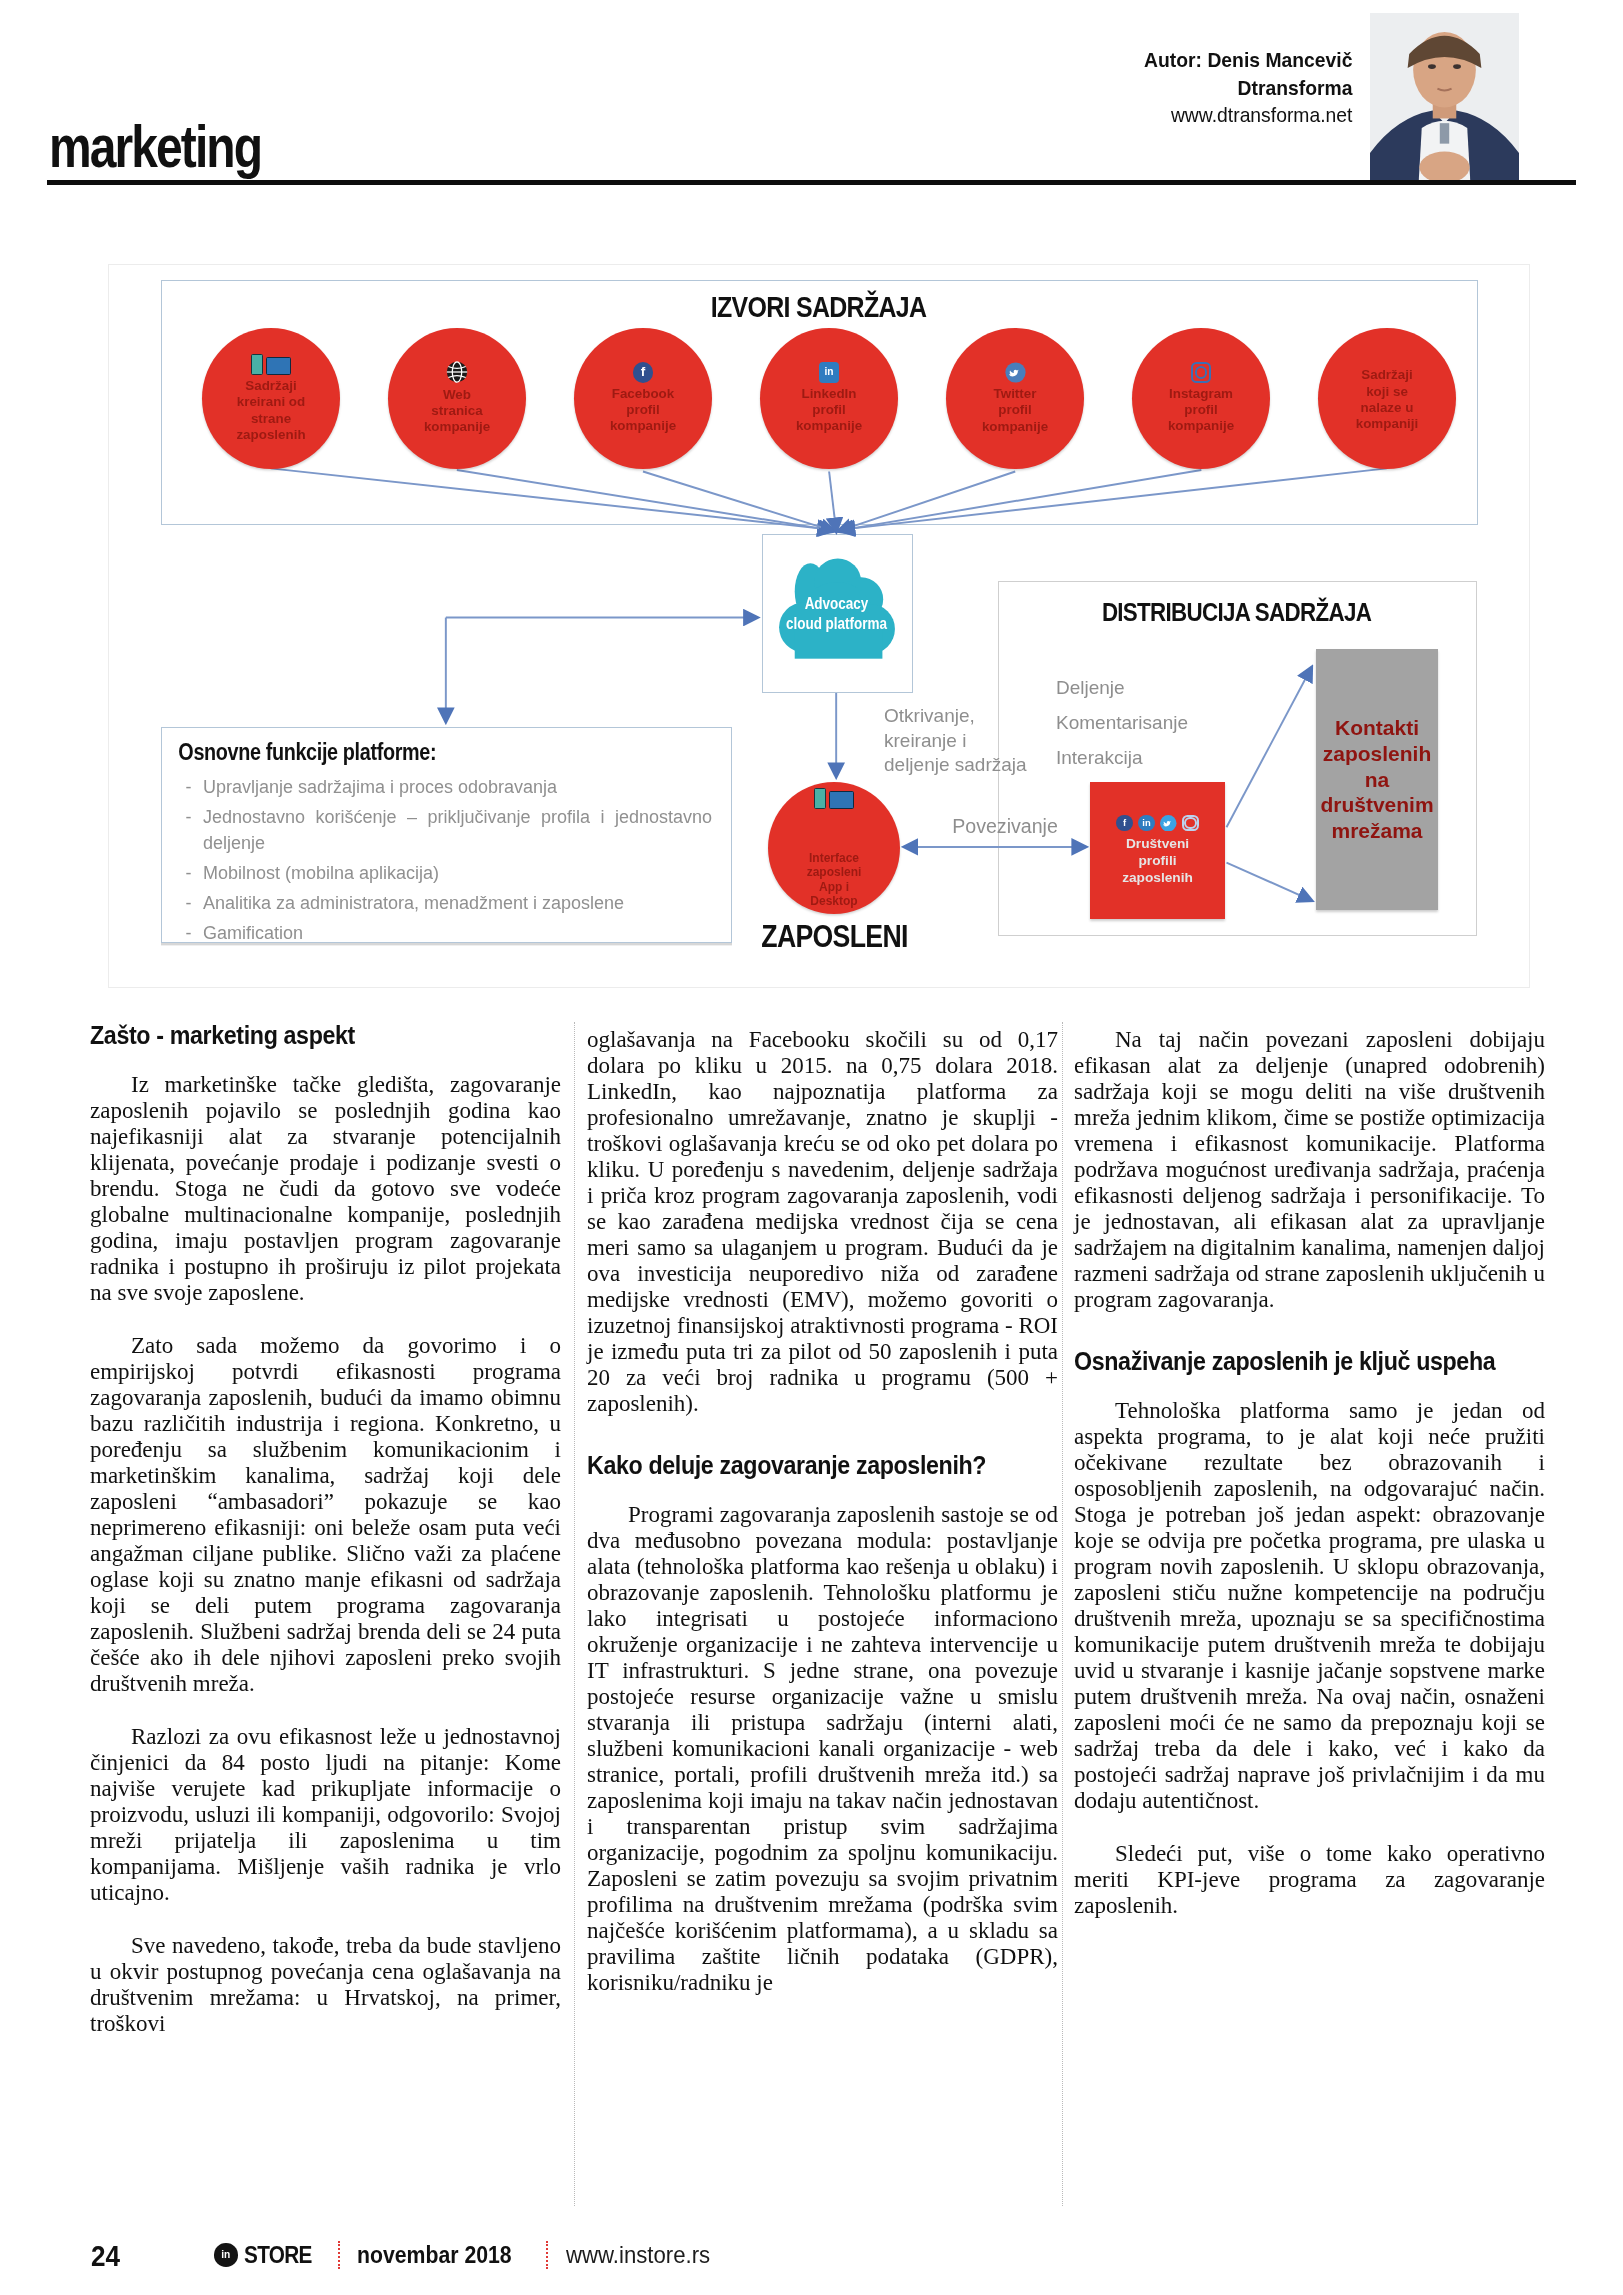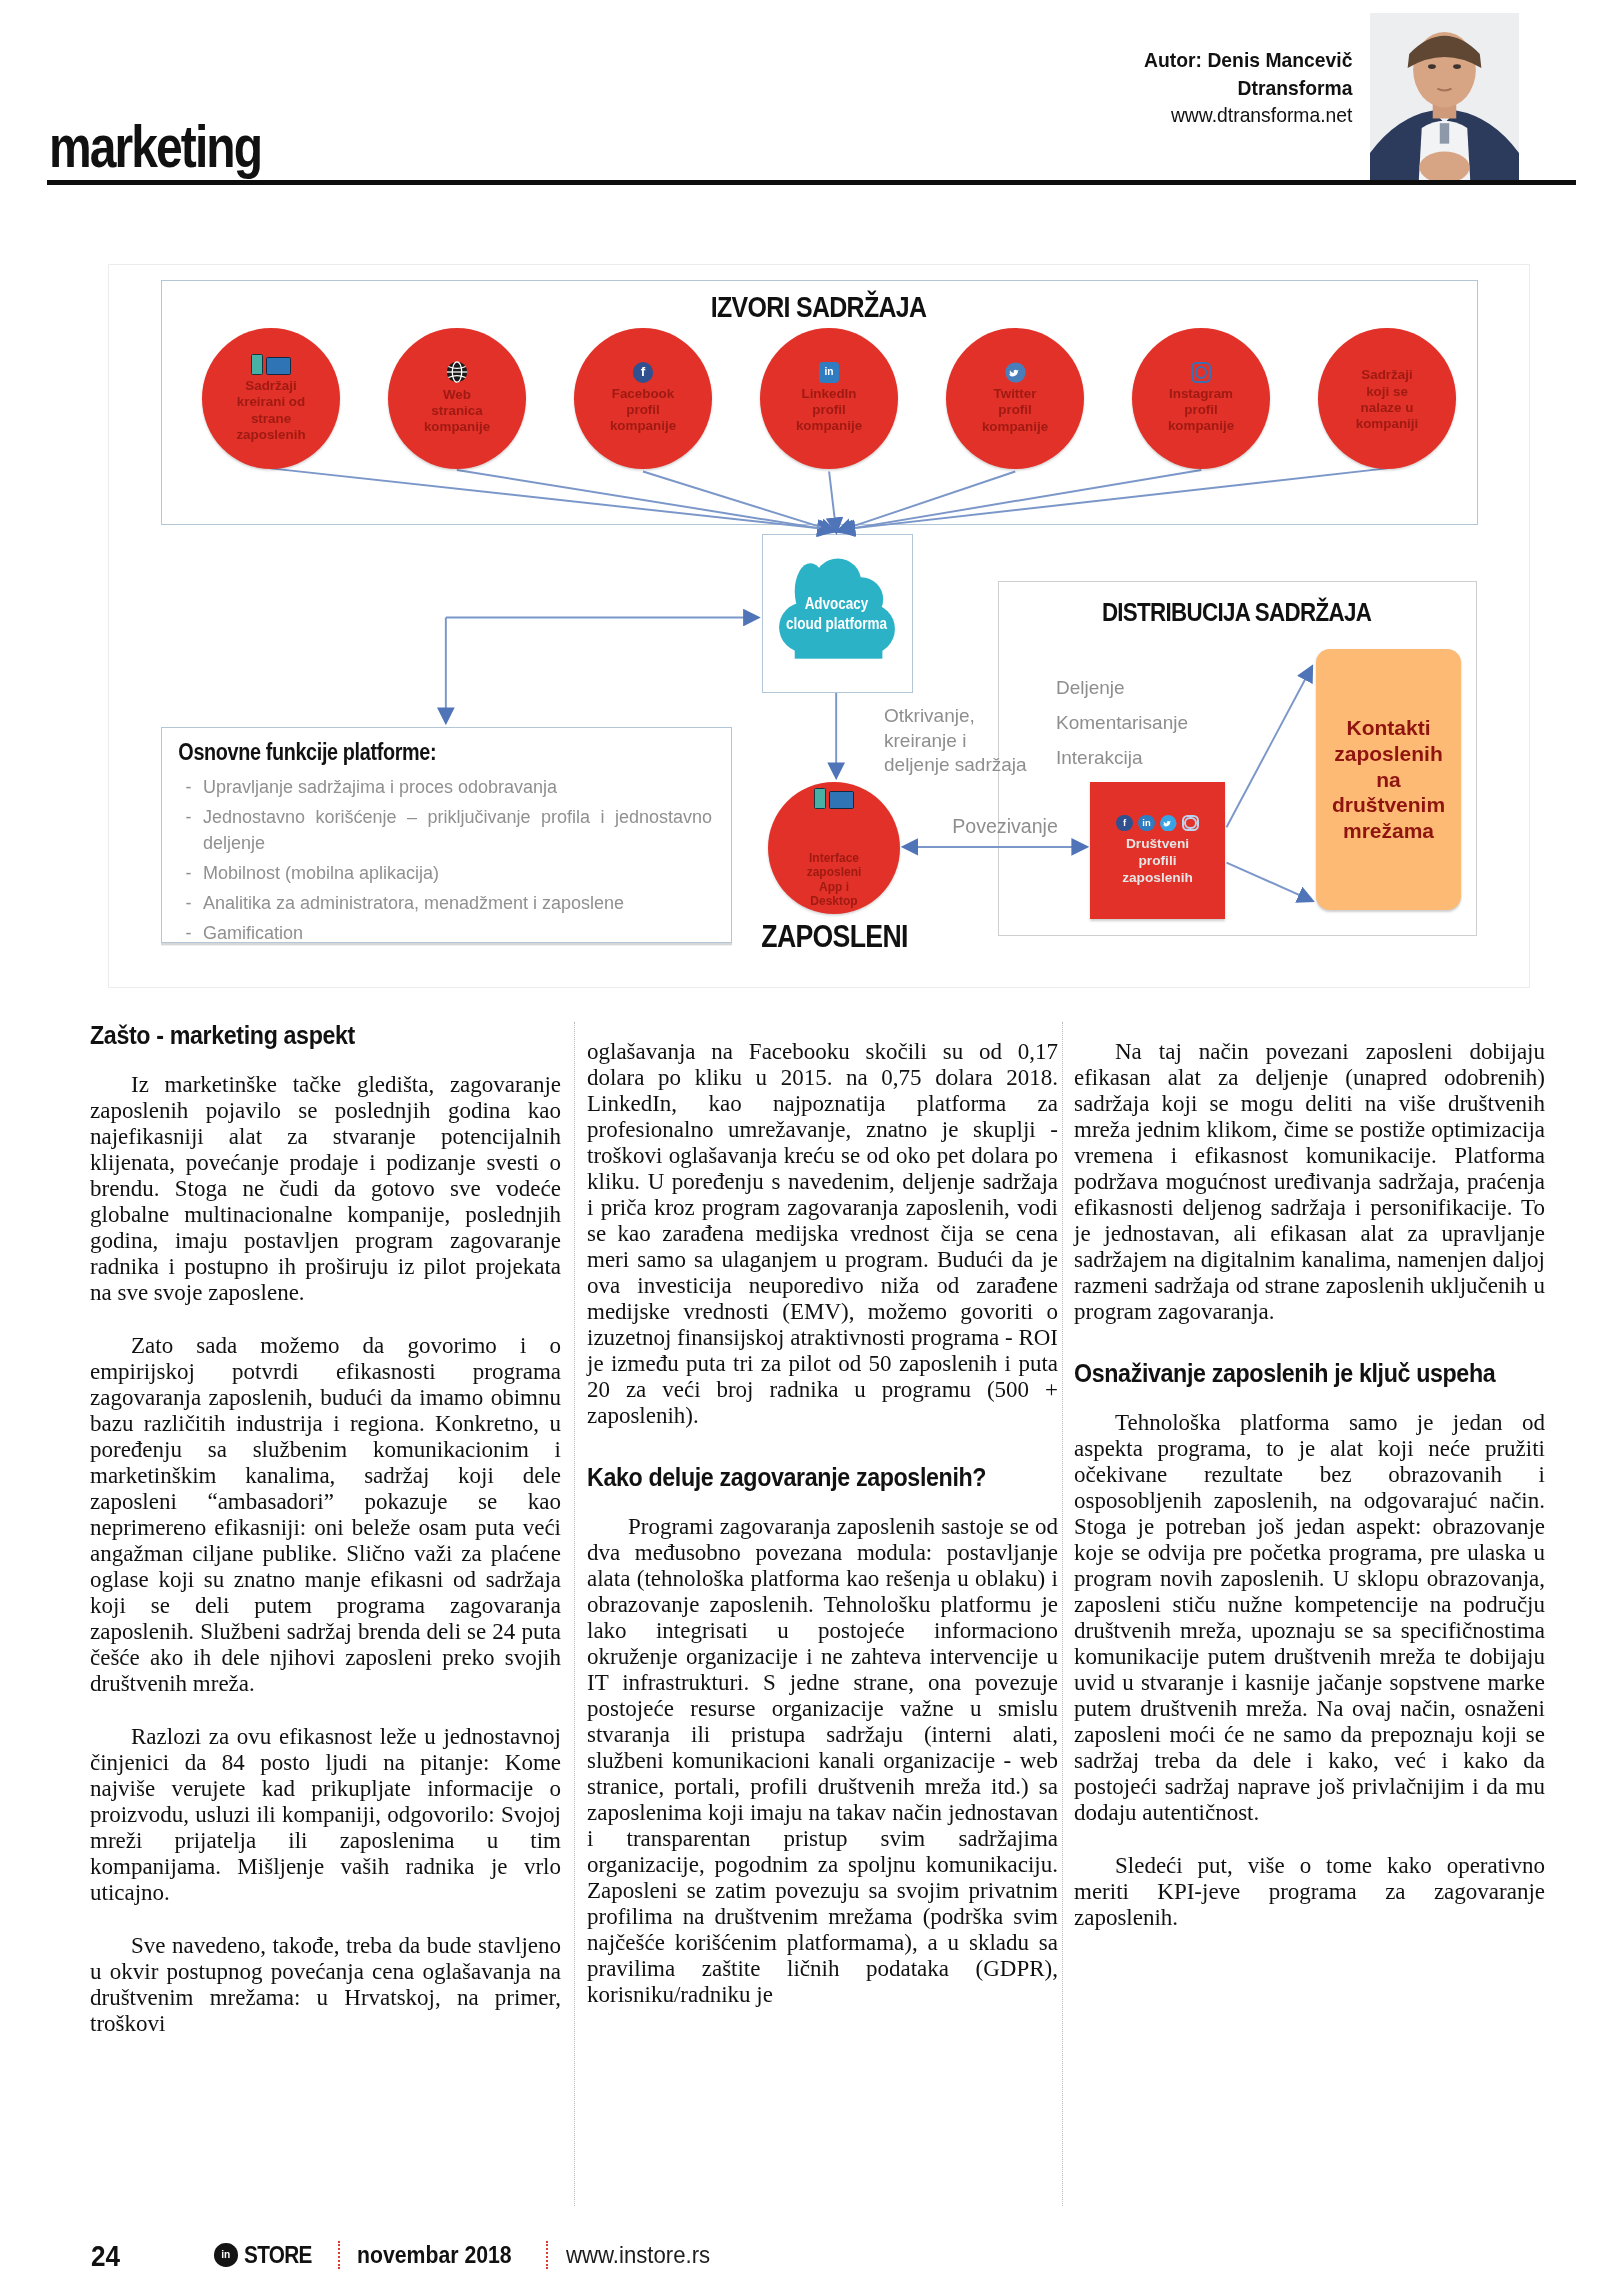--- a/index.html
+++ b/index.html
@@ -42,22 +42,22 @@
   .funcs ul{margin:1.6px 19px 0 23.6px;padding:0;list-style:none;}
   .funcs li{color:#909090;font-size:18px;line-height:1.45;margin:0 0 3.9px 0;text-align:justify;
             padding-left:17.3px;position:relative;}
   .funcs li::before{content:"-";position:absolute;left:0;}
   .iface{left:674px;top:540px;width:132px;height:132px;gap:40px;}
   .iface-lbl{color:#9e1a12;font-weight:700;font-size:12px;line-height:1.2;margin-top:2.4px;}
   .zaposleni{left:650px;top:677px;width:181px;text-align:center;font-size:31px;font-weight:700;
              letter-spacing:-0.8px;}
   .povez{left:844px;top:573px;width:134px;text-align:center;color:#8e8e8e;font-size:19.6px;}
   .actions{left:962px;top:428px;color:#8e8e8e;font-size:19px;line-height:1.85;}
-  .kontakti{left:1222px;top:407px;width:145px;height:261px;background:#fdba74;display:flex;
-            align-items:center;justify-content:center;text-align:center;box-shadow:0 1.6px 2.4px rgba(0,0,0,.2);border-radius:14px;}
+  .kontakti{left:1222px;top:407px;width:122px;height:261px;background:#a3a3a3;display:flex;
+            align-items:center;justify-content:center;text-align:center;box-shadow:0 1.6px 2.4px rgba(0,0,0,.2);}
   .kontakti-lbl{color:#8f1410;font-weight:700;font-size:21px;line-height:1.22;}
   .drustveni{left:996px;top:540px;width:135px;height:137px;background:#e23128;display:flex;
              flex-direction:column;align-items:center;justify-content:center;text-align:center;
              box-shadow:0 1.6px 2.4px rgba(0,0,0,.2);}
   .drustveni-lbl{color:#e5e5e5;font-weight:700;font-size:13.7px;line-height:1.25;margin-top:3.9px;}
   .icon-row{display:flex;gap:5.5px;align-items:center;justify-content:center;}
   .icon-fb{width:20.4px;height:20.4px;border-radius:50%;background:#30508f;color:#fff;font-weight:700;
            font-size:13.4px;line-height:20.4px;text-align:center;font-family:"Liberation Sans",sans-serif;}
   .icon-li{width:20.4px;height:20.4px;border-radius:3.9px;background:#2f7cc0;color:#fff;font-weight:700;
            font-size:10.2px;line-height:20.4px;text-align:center;font-family:"Liberation Sans",sans-serif;}
@@ -66,21 +66,21 @@
            display:flex;align-items:center;justify-content:center;}
   .icon-ig i{display:block;width:8.6px;height:8.6px;border:2px solid #3b6fb4;border-radius:50%;}
   .icon-ig.onred{border-color:#bcd3ee;}
   .icon-ig.onred i{border-color:#bcd3ee;}
   .dev{display:flex;gap:3.1px;align-items:flex-end;}
   .dev .phone{width:10.2px;height:19px;background:#49b0a6;border:1.6px solid #17353d;border-radius:1.6px;}
   .dev .mon{width:23.6px;height:15.7px;background:#2f74b5;border:1.6px solid #10293f;border-radius:1.6px;}
 
   
   .col{width:471px;font-size:23px;line-height:26px;text-align:justify;}
-  .col p{margin:12px 0 27px 0;text-indent:41px;}
+  .col p{margin:0 0 27px 0;text-indent:41px;}
   .col p.noind{text-indent:0;}
   .col h2{font-family:"Liberation Sans",sans-serif;font-size:25px;letter-spacing:-0.4px;
           margin:35px 0 23.6px 0;transform:scaleX(.93);transform-origin:left center;}
   .col h2.first{margin-top:0;}
   .vsep{border-left:1.6px dotted #b9b9b9;width:0;top:1022px;height:1184px;}
 
   
   .pageno{left:91px;top:2240px;font-family:"Liberation Sans",sans-serif;font-size:29px;font-weight:700;
           transform:scaleX(.9);transform-origin:left center;}
   .footline{left:214px;top:2241px;display:flex;align-items:center;gap:17.3px;

